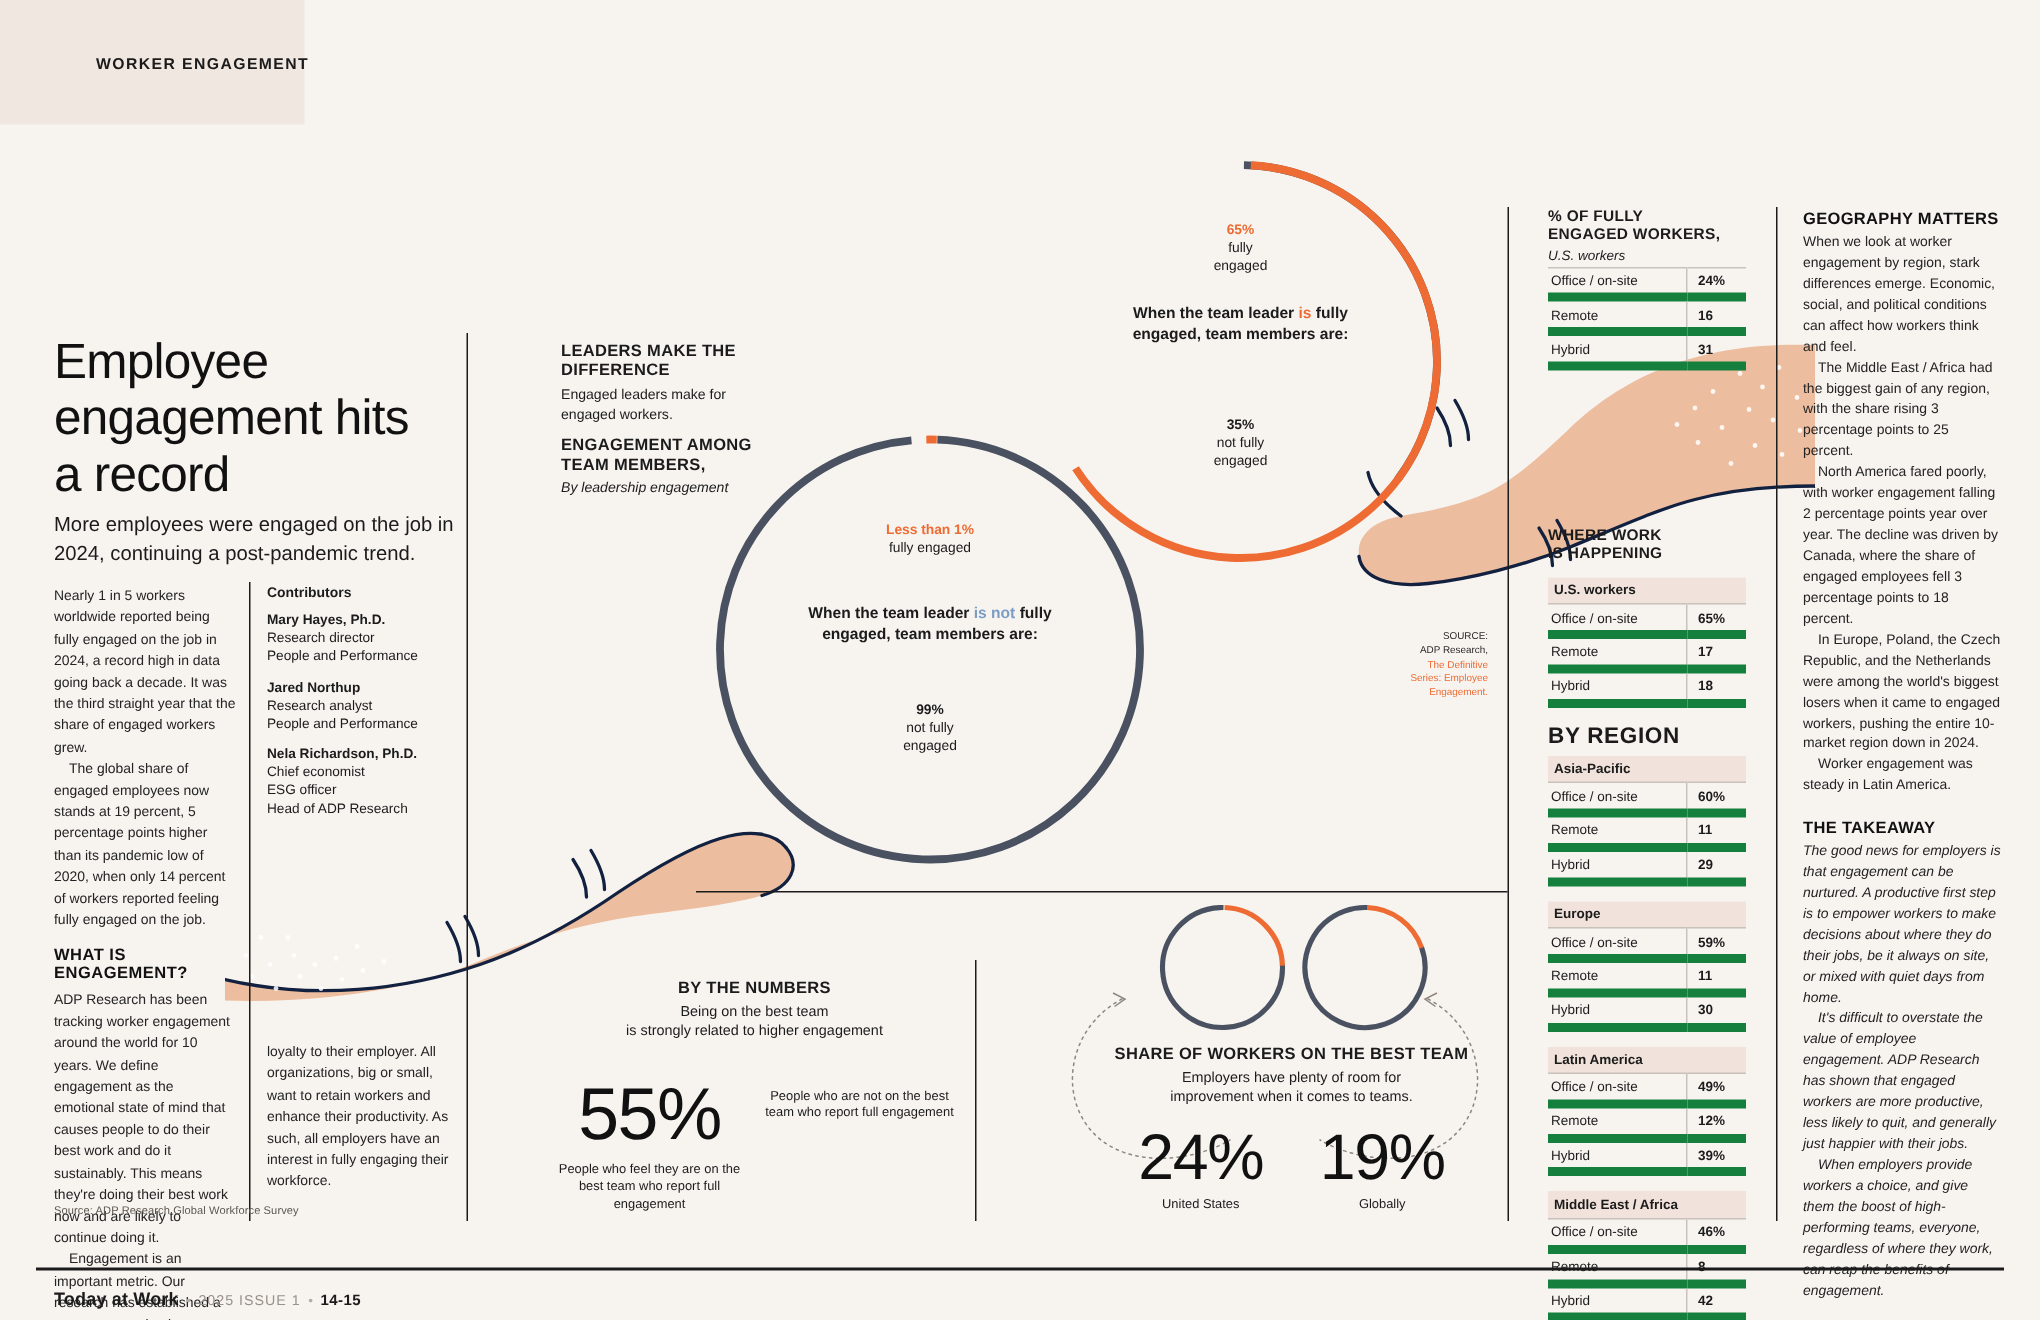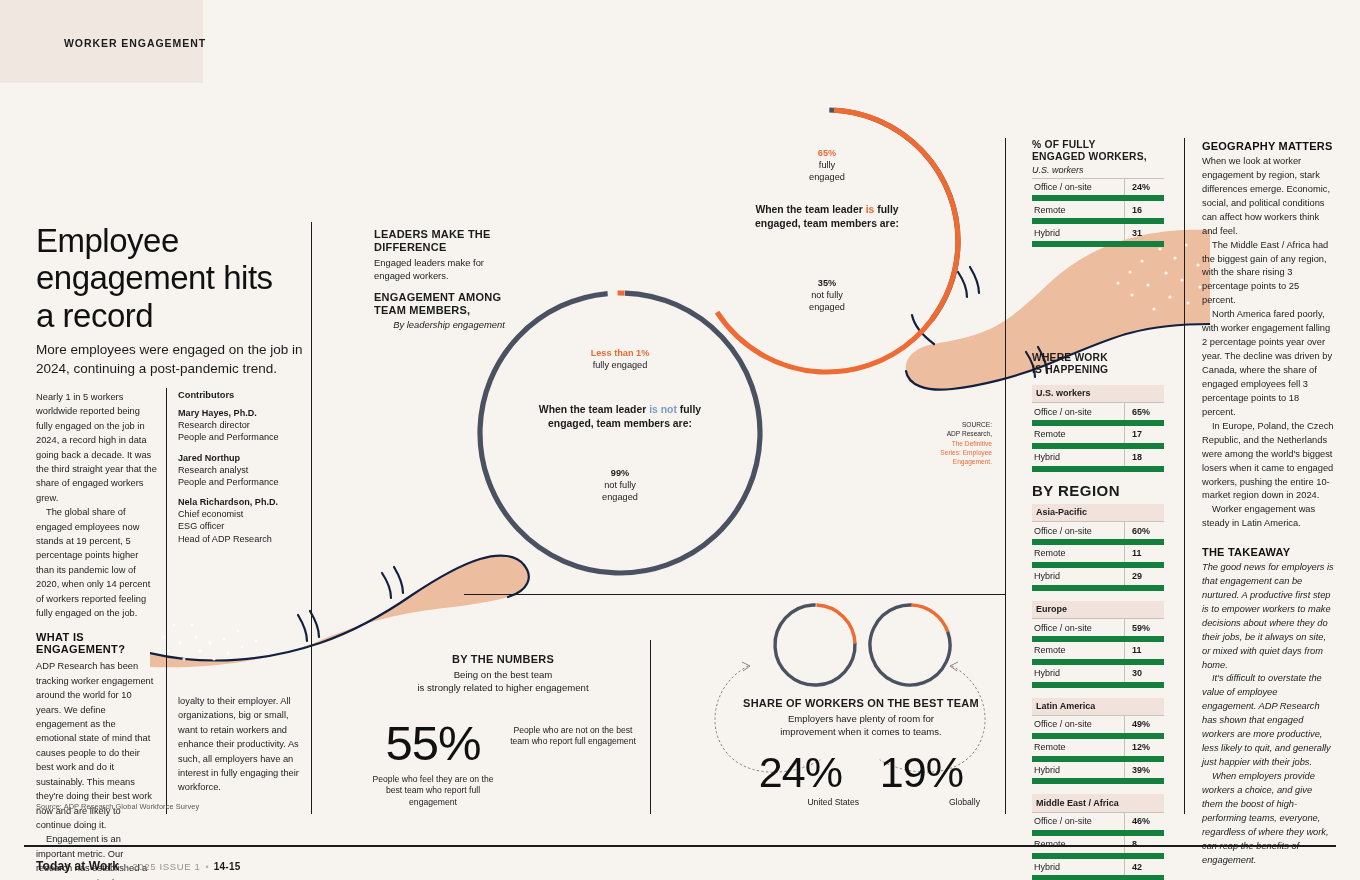--- a/index.html
+++ b/index.html
@@ -39,21 +39,21 @@
 
   .contrib-head{font-size:9.3px;font-weight:bold;margin:0 0 7px 0;}
   .contrib{margin-bottom:8px;font-size:9.1px;line-height:1.34;}
   .contrib b{font-weight:bold;}
   .src-note{position:absolute;left:36px;top:802px;font-size:7.4px;color:#5d5650;letter-spacing:.01em;}
 
   
   .kicker{position:absolute;}
   .kicker .k-h{font-size:11px;font-weight:bold;letter-spacing:.02em;line-height:1.2;}
   .kicker .k-s{font-size:9.4px;line-height:1.36;margin-top:3px;}
-  .kicker .k-i{font-size:9.4px;font-style:italic;line-height:1.36;margin-top:2px;text-align:center;}
+  .kicker .k-i{font-size:9.4px;font-style:italic;line-height:1.36;margin-top:2px;}
 
   
   .ring{position:absolute;}
   .ring-txt{position:absolute;text-align:center;width:180px;}
   .t-small{font-size:9.2px;line-height:1.32;}
   .t-pct{font-weight:bold;}
   .orange{color:#ee6b33;}
   .blue{color:#7b9cc4;}
   .t-mid{font-size:10.4px;font-weight:bold;line-height:1.36;}
 
@@ -61,21 +61,21 @@
   .source .ital{color:#ee6b33;}
 
   
   .hr-center{position:absolute;background:#1b1b1b;height:1px;}
   .btn-head{font-size:11px;font-weight:bold;letter-spacing:.02em;text-align:center;}
   .btn-sub{font-size:9.6px;line-height:1.4;text-align:center;margin-top:3px;}
   .bignum{font-size:49px;font-weight:300;letter-spacing:-.02em;line-height:1;text-align:center;color:#111;}
   .bigcap{font-size:8.6px;line-height:1.35;text-align:center;margin-top:6px;}
 
   .bignum2{font-size:43px;font-weight:300;letter-spacing:-.02em;line-height:1;text-align:center;color:#111;}
-  .bigcap2{font-size:8.6px;text-align:right;margin-top:3px;}
+  .bigcap2{font-size:8.6px;text-align:center;margin-top:3px;}
 
   
   .tbl-wrap{position:absolute;width:132px;}
   .tbl-head{font-size:10.3px;font-weight:bold;letter-spacing:.02em;line-height:1.2;}
   .tbl-sub{font-size:9px;font-style:italic;margin-top:1px;margin-bottom:3px;}
   table.dt{border-collapse:collapse;width:132px;font-size:9px;}
   table.dt td{border-bottom:6px solid #15803d;padding:3.4px 0 3.4px 2px;}
   table.dt td.v{text-align:left;font-weight:bold;width:32px;border-left:1px solid #c9c2bc;padding-left:7px;}
   table.dt tr.band td{background:#f1e3db;font-weight:bold;border-bottom:none;padding:3.8px 0 3.8px 4px;}
   table.dt tr.first td{border-top:1px solid #c9c2bc;}

